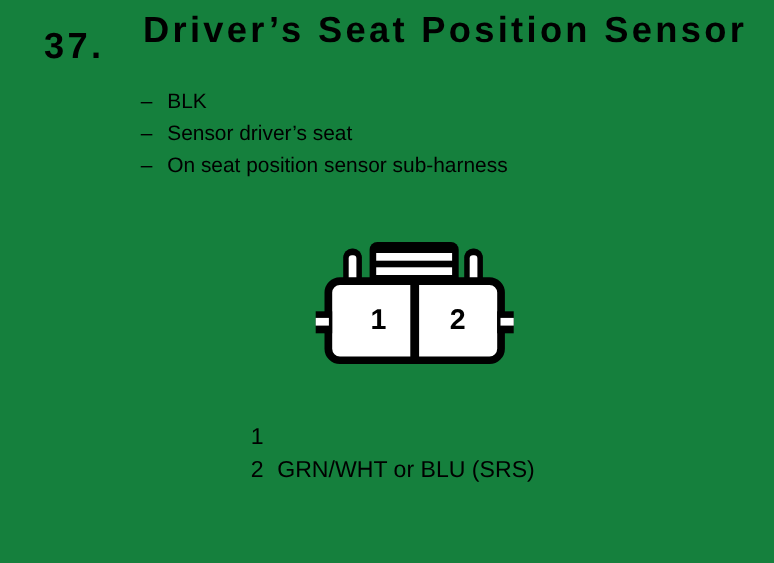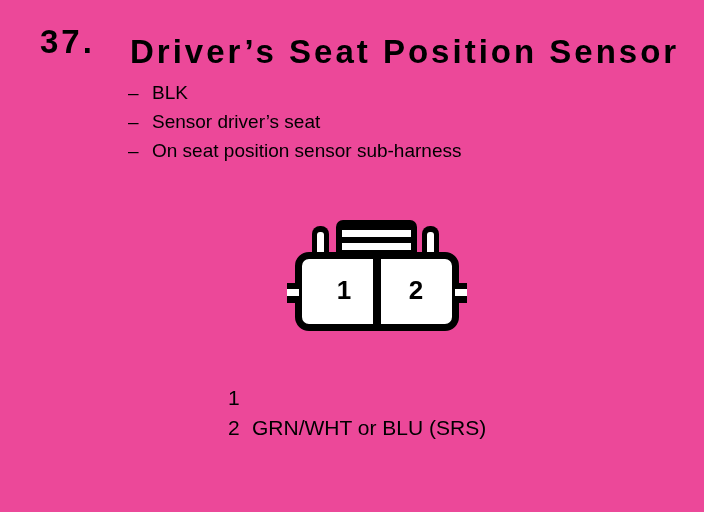--- a/index.html
+++ b/index.html
@@ -1,31 +1,31 @@
 <!DOCTYPE html>
 <html><head>
 <meta charset="utf-8">
 <style>
   html,body { margin:0; padding:0; background:#e8e8e8; }
   .page {
     position:relative;
     width:704px; height:512px;
-    background:#ec4899;
+    background:#15803d;
     font-family:"Liberation Sans","DejaVu Sans",sans-serif;
     color:#000;
     overflow:hidden;
   }
   
   .item-number {
     position:absolute; left:40px; top:25px;
     font-size:33px; font-weight:bold; letter-spacing:3px; line-height:33px;
     white-space:nowrap;
   }
   .item-title {
-    position:absolute; left:130px; top:35px;
+    position:absolute; left:130px; top:10px;
     font-size:33px; font-weight:bold; letter-spacing:3px; line-height:33px;
     white-space:nowrap;
   }
   
   .details {
     position:absolute; left:128px; top:78px;
     font-size:19px; line-height:29px;
   }
   .detail-line { display:flex; white-space:nowrap; }
   .detail-dash { width:24px; flex:0 0 24px; }

